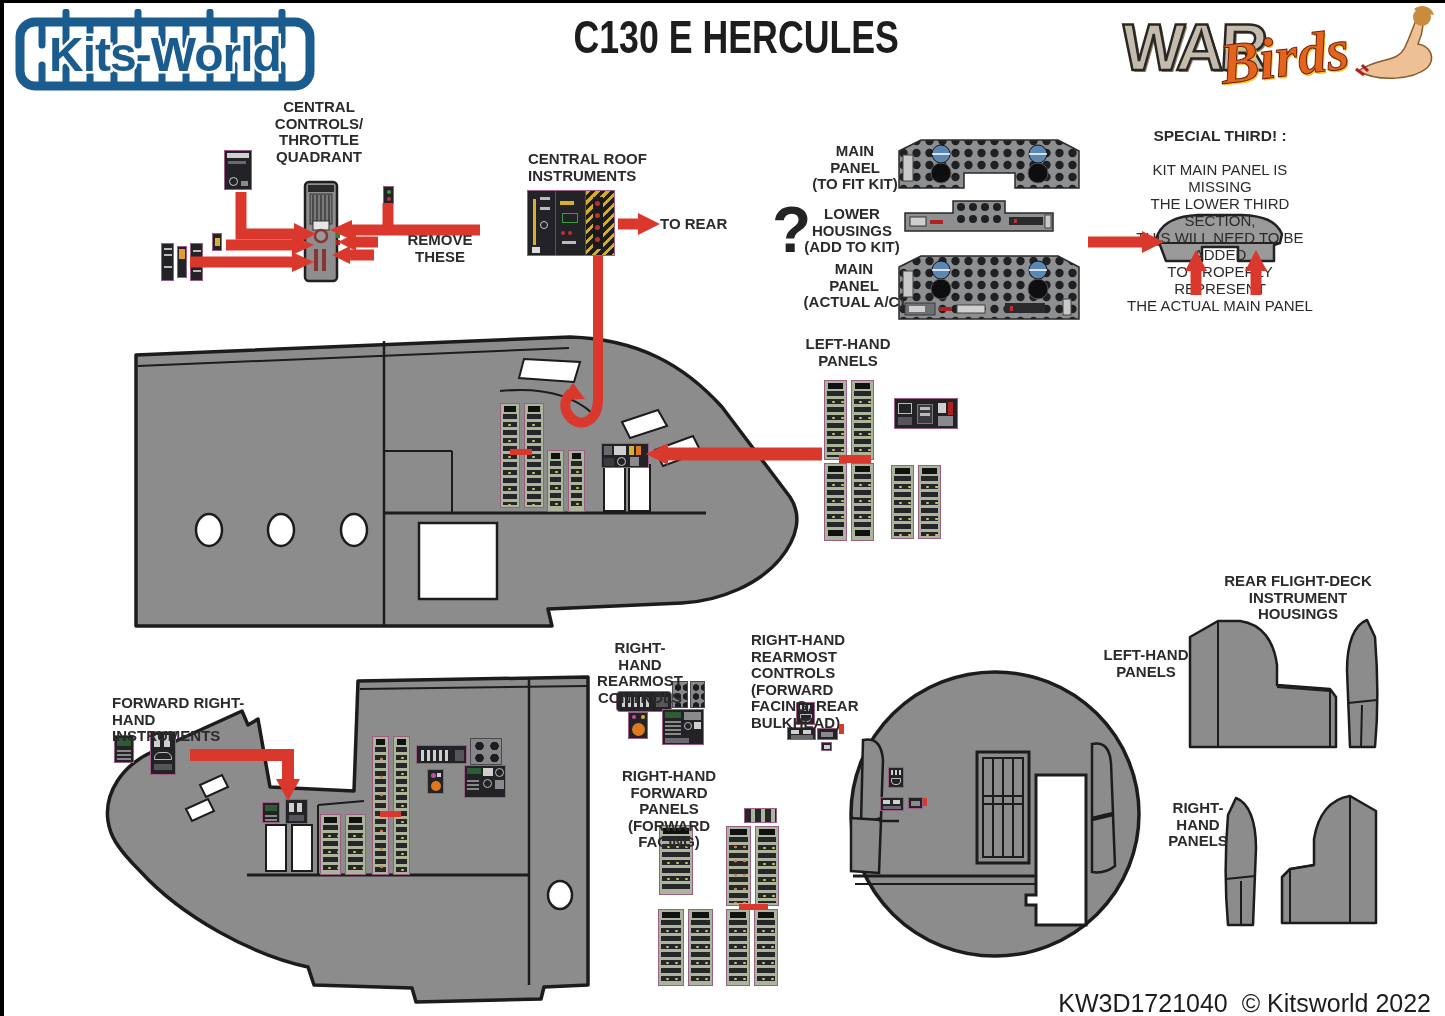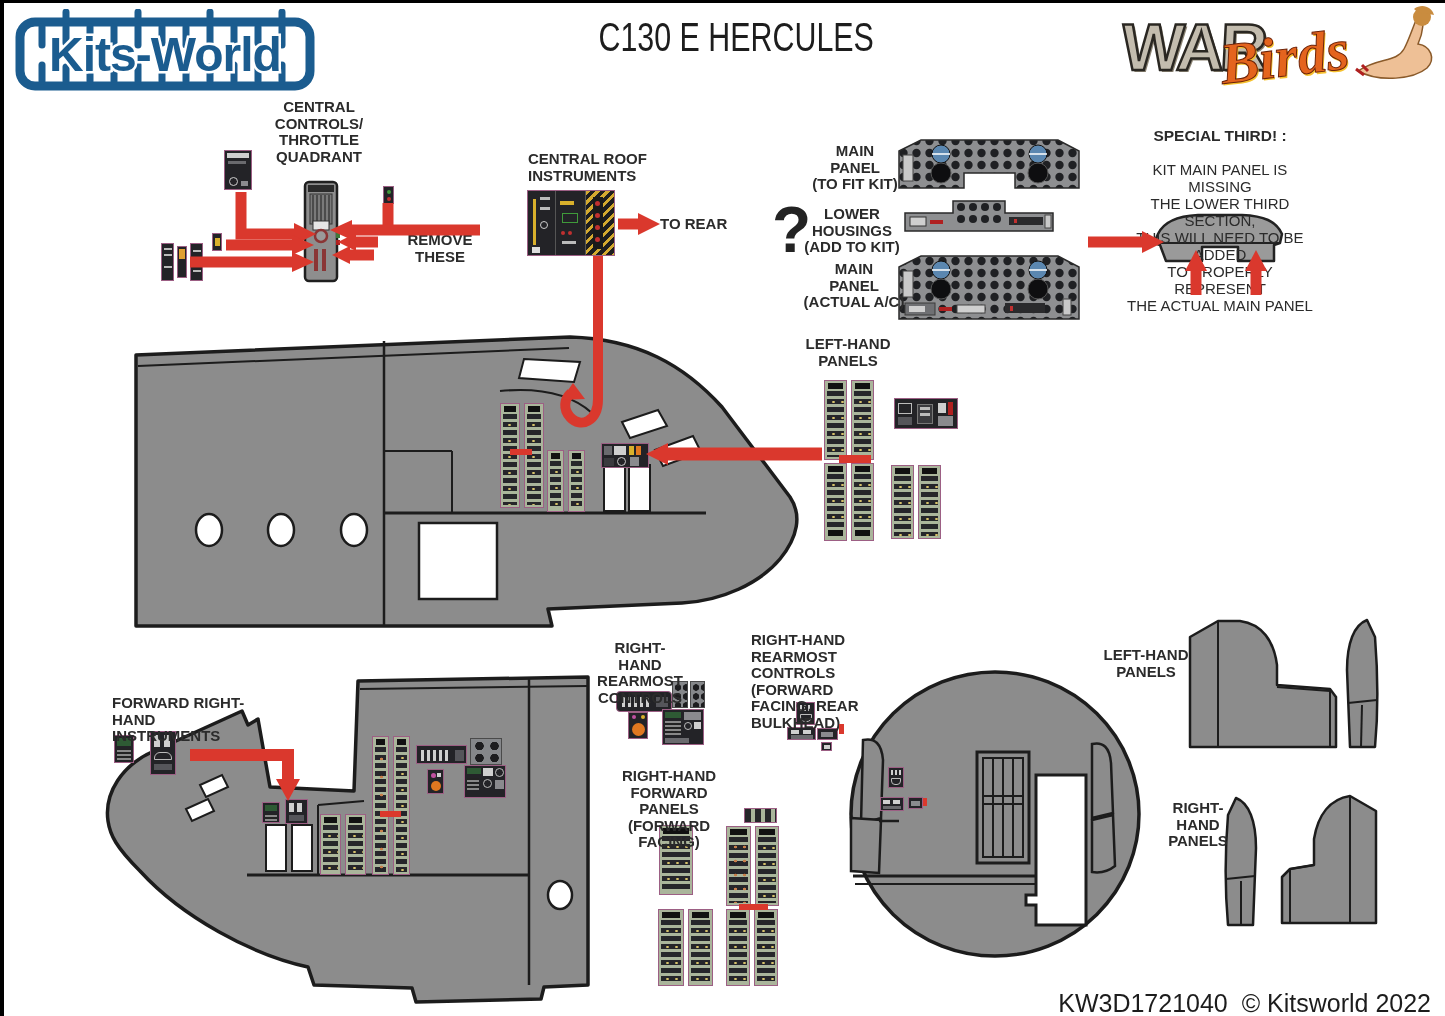--- a/index.html
+++ b/index.html
@@ -27,21 +27,21 @@
 .war{position:absolute;left:0;top:6px;font-size:66px;font-weight:700;letter-spacing:-4px;
   color:#c3bcae;-webkit-text-stroke:2.5px #2a2722;transform:skewX(-3deg);
   text-shadow:2px 2px 0 #8d8575}
 .birds{position:absolute;left:98px;top:20px;font-family:"Liberation Serif",serif;font-style:italic;
   font-weight:700;font-size:58px;color:#e4641e;-webkit-text-stroke:1px #6b2208;
   transform:rotate(-7deg);text-shadow:1px 2px 0 #f6c12f}
 .question{position:absolute;font-size:64px;font-weight:700;color:#232323;z-index:40}
 .note-h{font-weight:700;font-size:15.5px}
 .footer{position:absolute;top:986px;right:14px;font-size:25px;font-weight:400;color:#1c1c1c;white-space:pre;z-index:40}
 .title-wrap{position:absolute;left:380px;top:12px;width:705px;text-align:center;z-index:40;color:#1d1d1d}
-.title{font-size:40px;font-weight:400;line-height:44px}
+.title{font-size:47px;font-weight:700;line-height:44px}
 .subtitle{font-size:30px;font-weight:700;line-height:30px;margin-top:2px}
 .kitsnote{font-size:19px;font-weight:700;display:inline-block;transform:scaleX(.8);vertical-align:2px}
 </style>
 </head>
 <body>
 
 <div class="sheet">
 
   <svg class="layer" style="left:10px;top:6px" width="302" height="92" viewBox="0 0 302 92">
     <g stroke="#1b5c8f" stroke-width="7" stroke-linecap="round">
@@ -128,20 +128,22 @@
   <div class="lbl ctr" style="left:592px;top:637px;width:88px">RIGHT-HAND
 REARMOST
 CONTROLS</div>
   <div class="lbl" style="left:747px;top:629px;width:150px">RIGHT-HAND
 REARMOST
 CONTROLS (FORWARD
 FACING, REAR BULKHEAD)</div>
   <div class="lbl ctr" style="left:598px;top:765px;width:134px">RIGHT-HAND
 FORWARD PANELS
 (FORWARD FACING)</div>
+  <div class="lbl ctr" style="left:1205px;top:570px;width:178px">REAR FLIGHT-DECK
+INSTRUMENT HOUSINGS</div>
   <div class="lbl ctr" style="left:1098px;top:644px;width:88px">LEFT-HAND
 PANELS</div>
   <div class="lbl ctr" style="left:1150px;top:797px;width:88px">RIGHT-HAND
 PANELS</div>
   <div class="footer">KW3D1721040  © Kitsworld 2022</div>
 
   <svg class="layer" style="left:298px;top:176px" width="38" height="104" viewBox="0 0 38 104">
     <rect x="3" y="3" width="32" height="99" rx="4" fill="#8e8e8e" stroke="#1f1f1f" stroke-width="2.5"></rect>
     <rect x="6" y="6" width="26" height="7" fill="#2a2a2a"></rect>
     <rect x="8" y="15" width="22" height="30" fill="#7a7a7a" stroke="#333" stroke-width="1"></rect>

